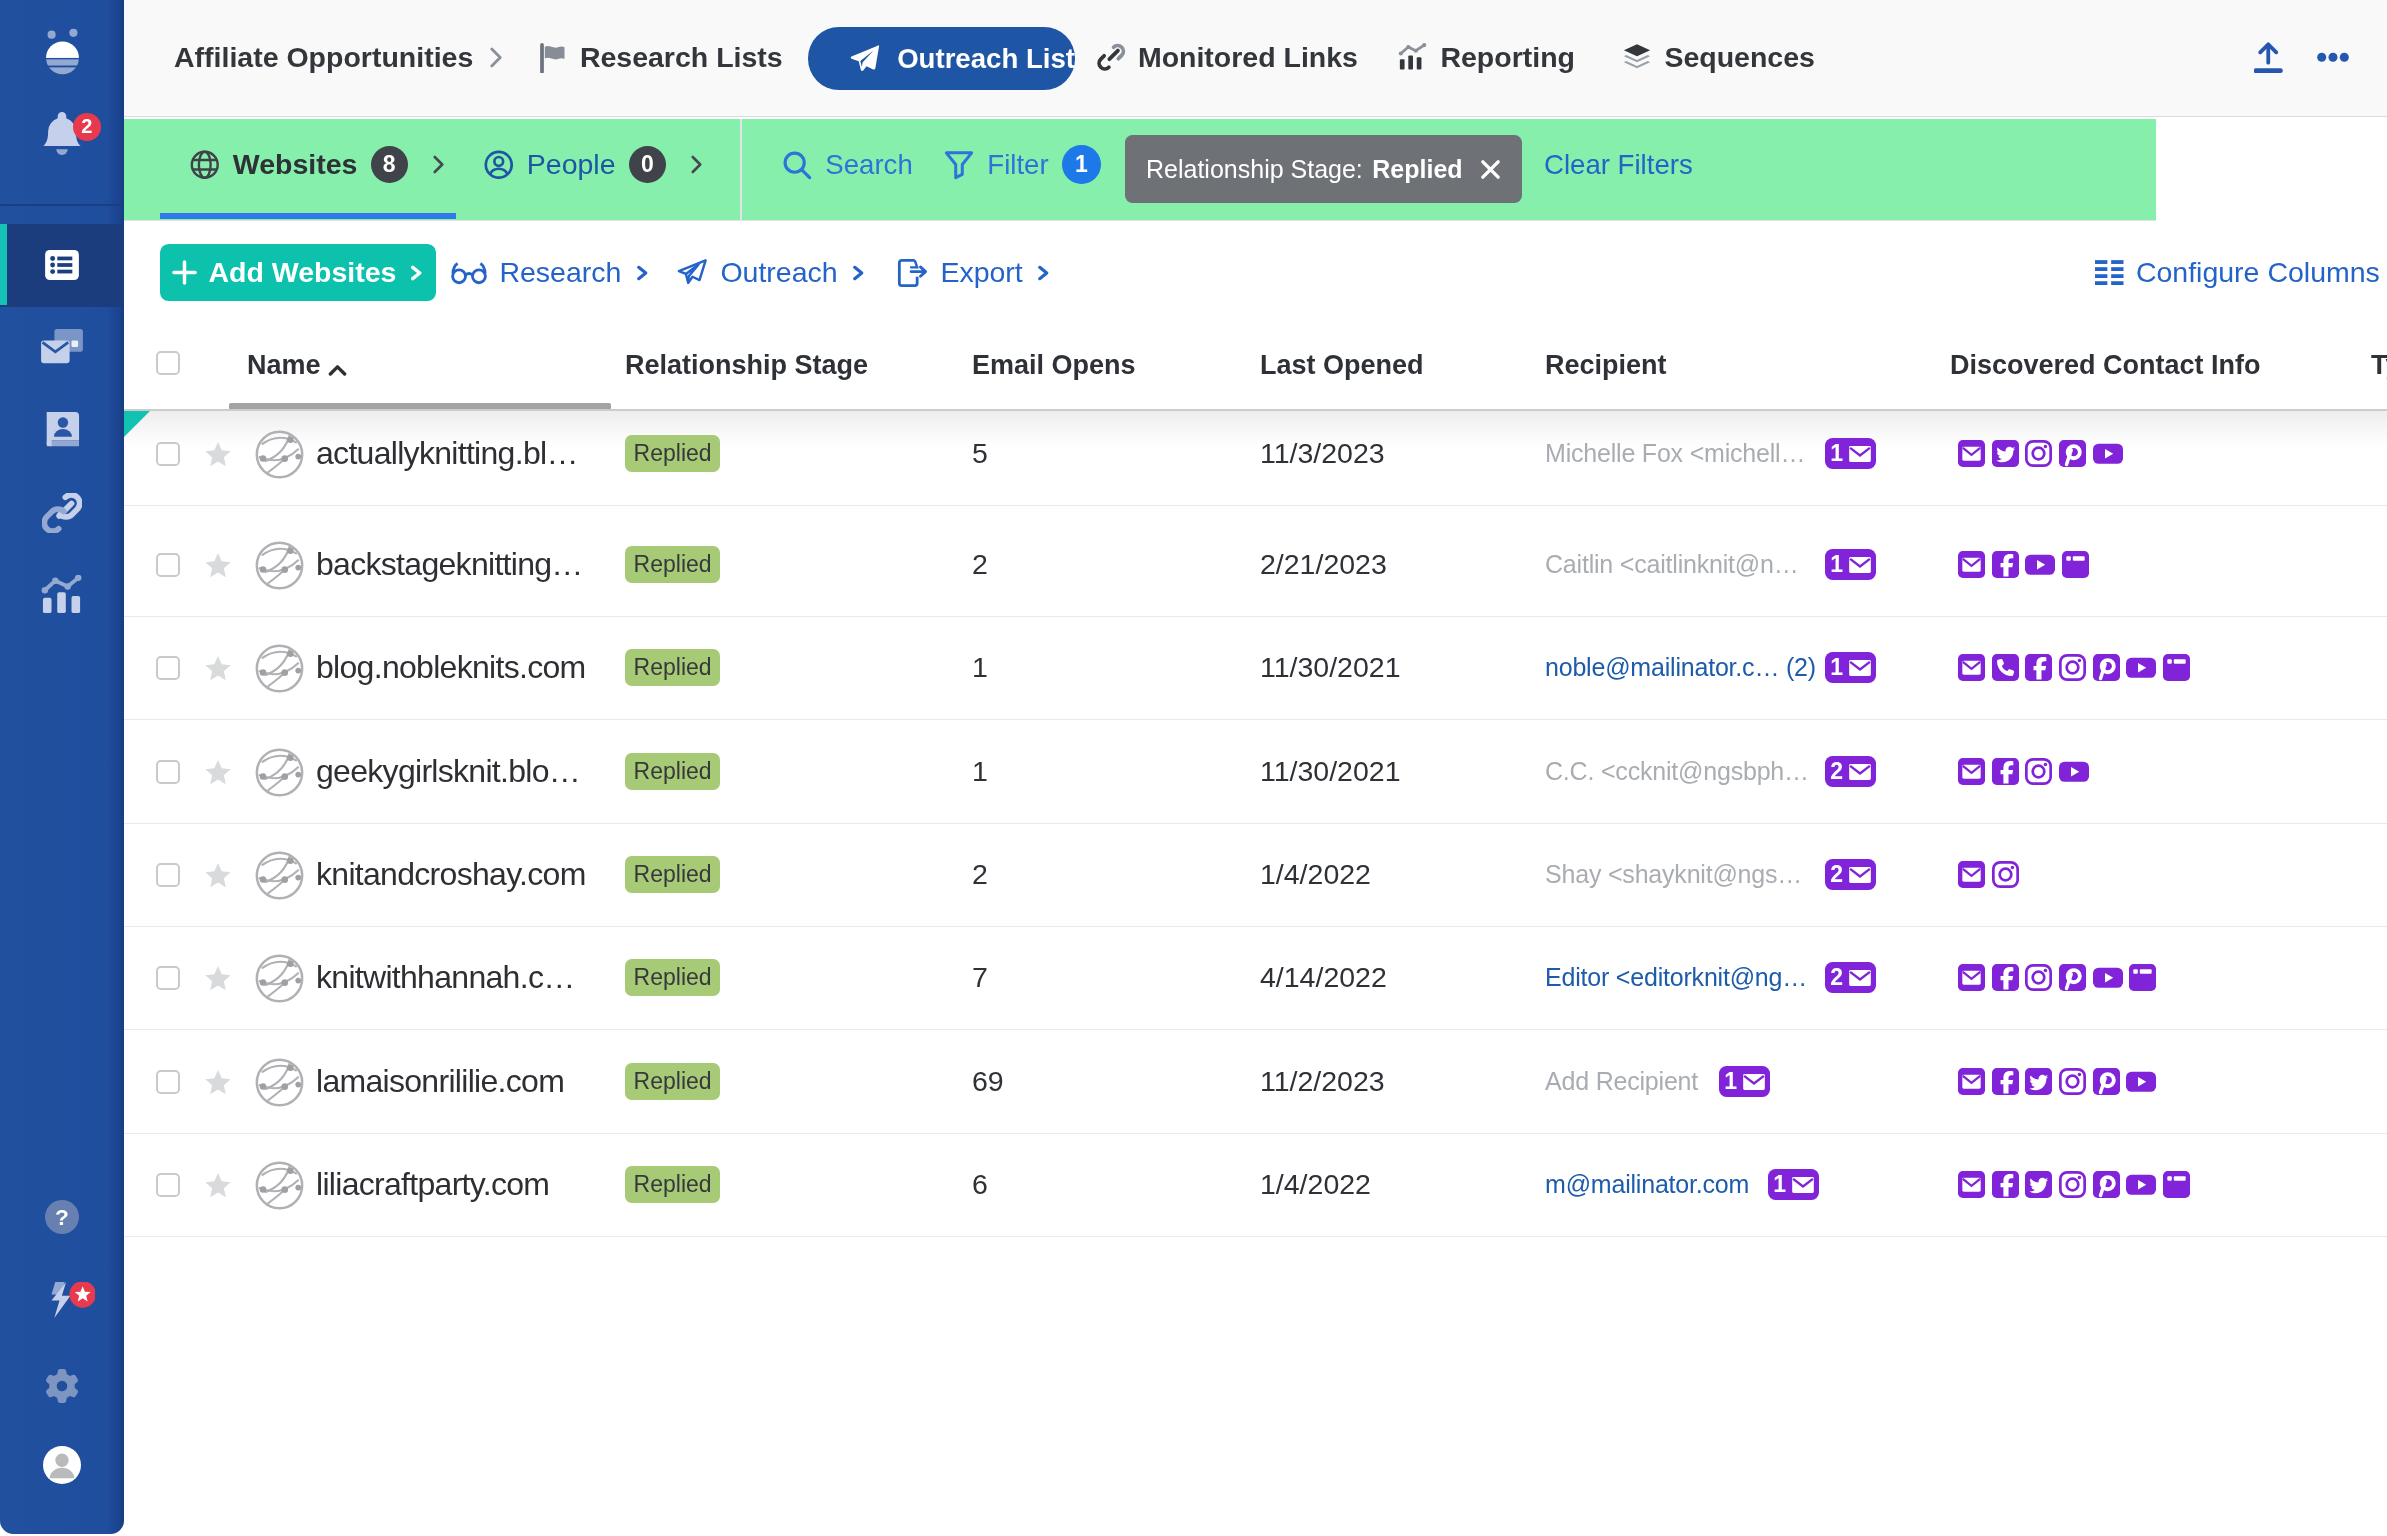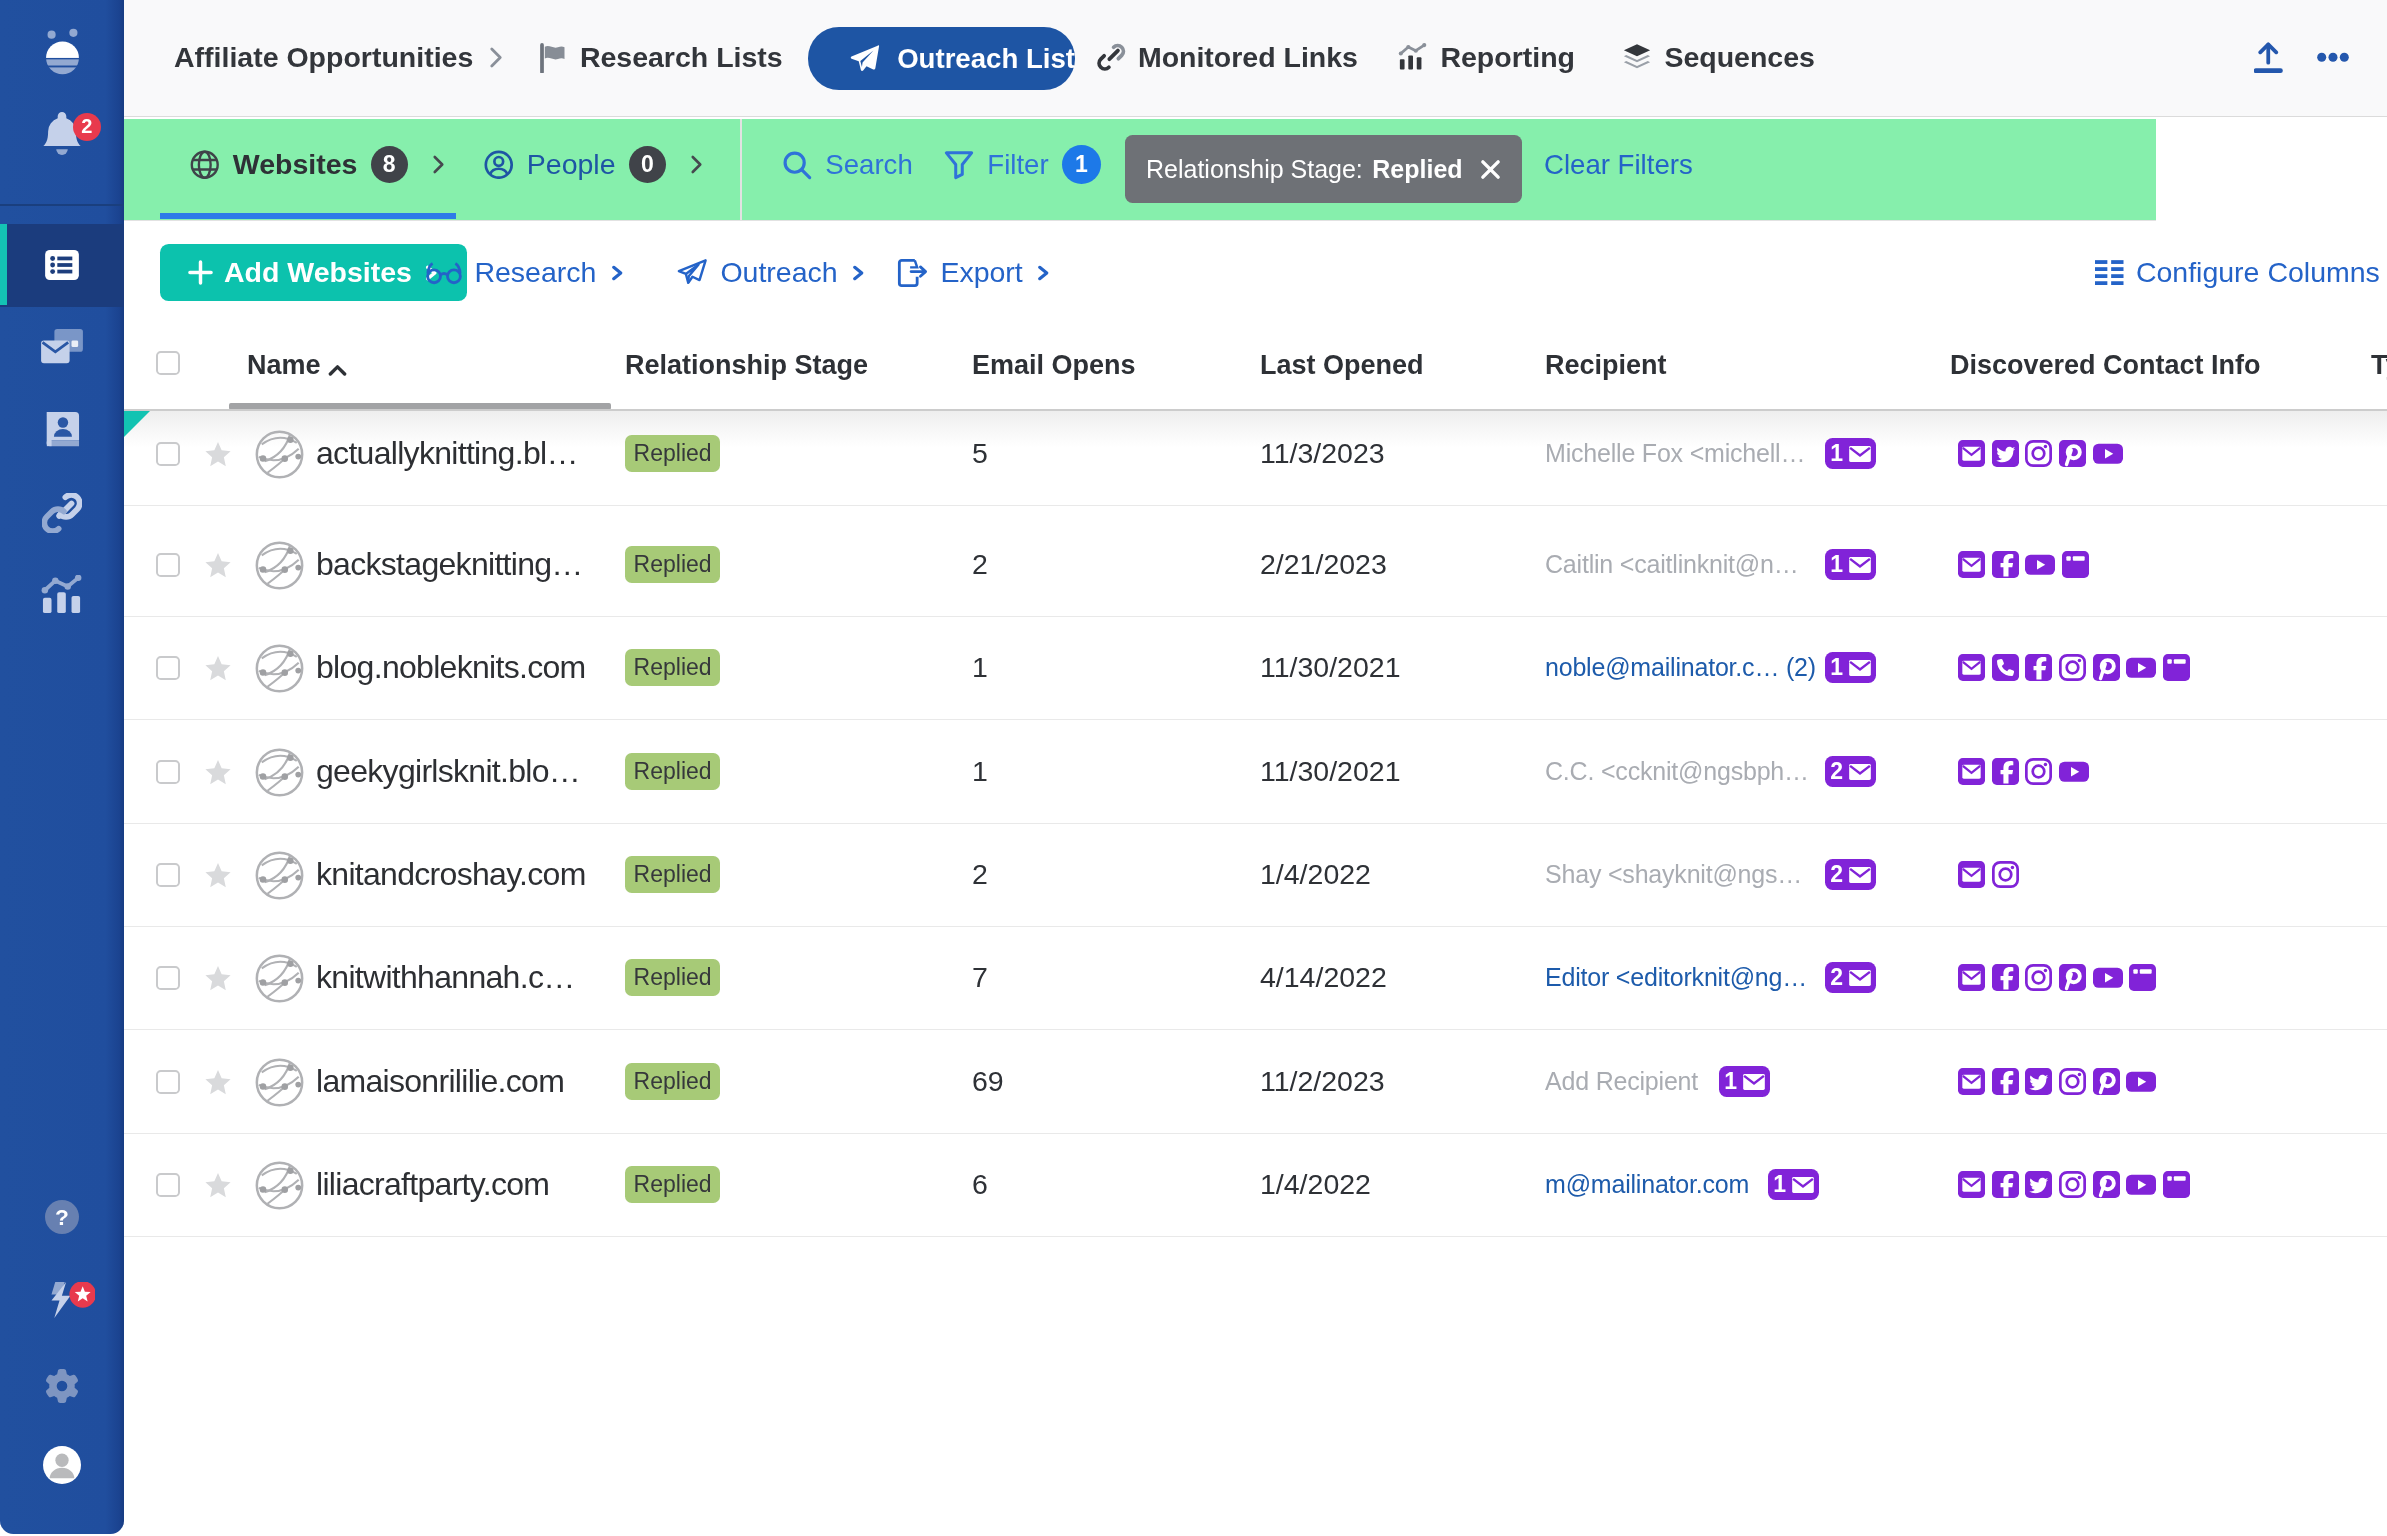--- a/index.html
+++ b/index.html
@@ -20,21 +20,21 @@
 .tab { position:absolute; top:0; height:91px; display:flex; align-items:center; gap:13.3px; font-size:28.5px; }
 .cntbadge { display:inline-flex; align-items:center; justify-content:center; min-width:37px; height:37px; border-radius:19px;
   background:#404349; color:#fff; font-size:23px; font-weight:bold; }
 #tab-underline { position:absolute; left:36px; top:94px; width:296px; height:5.7px; background:#2e7ae8; }
 #vdiv { position:absolute; left:616px; top:0px; height:102px; width:1.9px; background:#e2e2e2; }
 .fbadge { display:inline-flex; align-items:center; justify-content:center; width:39px; height:39px; border-radius:20px;
   background:#1d79e8; color:#fff; font-size:23px; font-weight:bold; }
 #fchip { position:absolute; left:1001px; top:16px; height:68px; border-radius:7.6px; background:#6e7176; color:#fff;
   display:flex; align-items:center; font-size:25px; padding:0 21px; gap:9.5px; }
 
-#addbtn { position:absolute; left:160px; top:244px; width:307px; height:57px; border-radius:8.6px; background:#0cc2ad;
+#addbtn { position:absolute; left:160px; top:244px; width:276px; height:57px; border-radius:8.6px; background:#0cc2ad;
   color:#fff; font-size:28.5px; font-weight:bold; display:flex; align-items:center; justify-content:center; gap:11.4px; }
 .alink { position:absolute; top:244px; height:57px; display:flex; align-items:center; gap:12.4px; font-size:28.5px; color:#2463c8; }
 
 #thead { position:absolute; left:124px; top:323px; width:2264px; height:88px; background:#fff; }
 .th { position:absolute; font-size:27px; font-weight:bold; color:#2e3136; top:27px; }
 #hscroll { position:absolute; left:105px; top:80px; width:382px; height:6.7px; background:#a2a3a5; border-radius:1.9px; }
 #thead-border { position:absolute; left:124px; top:409px; width:2264px; height:1.9px; background:#cccccc; }
 #tshadow { position:absolute; left:124px; top:411px; width:2264px; height:36px;
   background:linear-gradient(180deg, #eeeeee 0%, rgba(255,255,255,0) 100%); }
 #wedge { position:absolute; left:124px; top:411px; width:0; height:0; border-top:26px solid #12c3b2; border-right:26px solid transparent; }
@@ -269,21 +269,21 @@
   <div id="tab-underline"></div>
 </div>
 
 <div id="addbtn"><svg width="25" height="25" viewBox="0 0 26 26">
       <path d="M13 2 V24 M2 13 H24" stroke="#fff" stroke-width="3.6" stroke-linecap="round"></path>
     </svg> Add Websites <span style="display:inline-flex">
       <svg width="16" height="16" viewBox="0 0 17 17" style="">
         <path d="M5 2.5 L12.5 8.5 L5 14.5" fill="none" stroke="#fff" stroke-width="3.6" stroke-linecap="round" stroke-linejoin="round"></path>
       </svg>
     </span></div>
-<div class="alink" style="left:426px"><svg width="36" height="25" viewBox="0 0 38 26" style="">
+<div class="alink" style="left:451px"><svg width="36" height="25" viewBox="0 0 38 26" style="">
       <g fill="none" stroke="#2463c8" stroke-width="3">
 <circle cx="8.5" cy="17" r="6.8"></circle>
 <circle cx="29.5" cy="17" r="6.8"></circle>
 <path d="M15.3 15.5 Q19 12.5 22.7 15.5"></path>
 <path d="M2 14 Q2.5 6 7 3.5 M36 14 Q35.5 6 31 3.5"></path>
 </g>
     </svg> Research <span style="display:inline-flex">
       <svg width="16" height="16" viewBox="0 0 17 17" style="">
         <path d="M5 2.5 L12.5 8.5 L5 14.5" fill="none" stroke="#2463c8" stroke-width="3.4" stroke-linecap="round" stroke-linejoin="round"></path>
       </svg>

